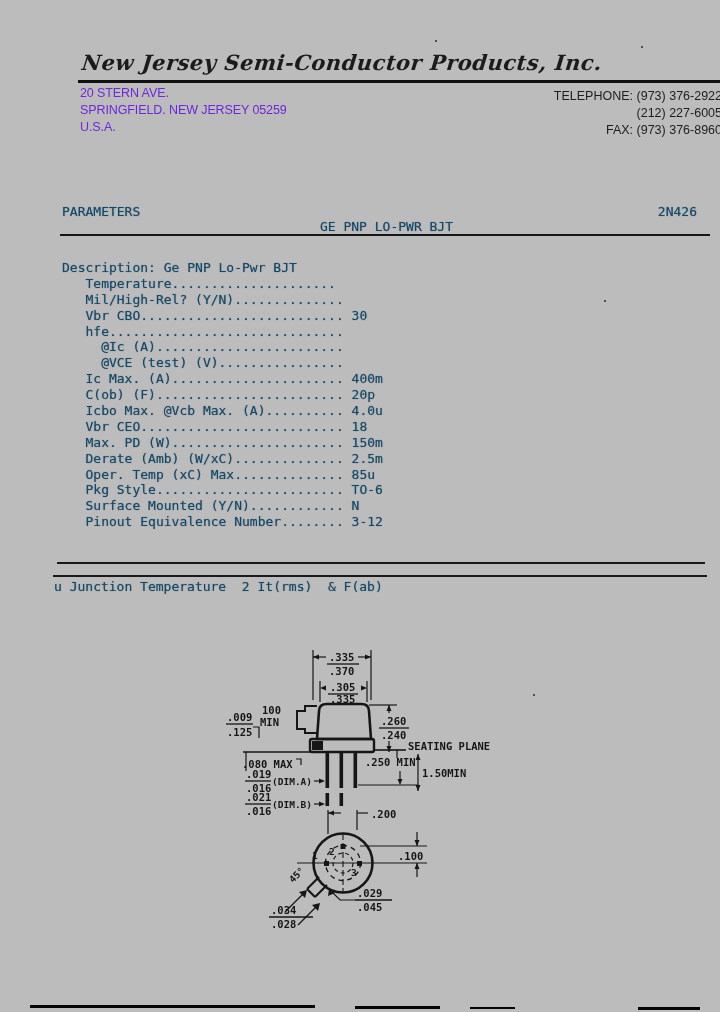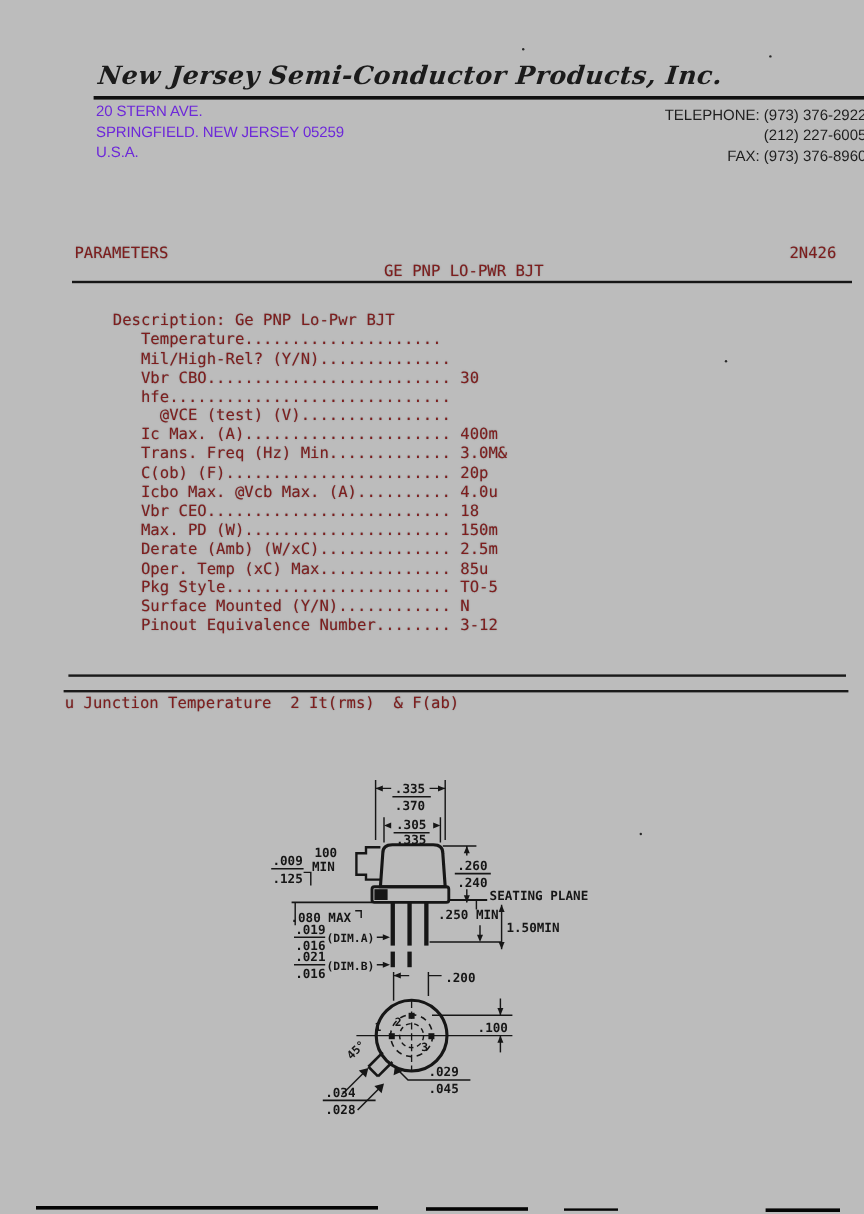--- a/index.html
+++ b/index.html
@@ -16,25 +16,25 @@
     font-family:"DejaVu Serif", serif;font-style:italic;font-weight:600;
     font-size:21px;color:#1b1b1b;letter-spacing:.5px;transform:skewX(-6deg);
     white-space:nowrap;
   }
   .rule-logo{left:78px;top:80px;width:642px;height:3px;background:#101010;}
   .addr{left:80px;top:85px;font-size:12.5px;line-height:16.8px;color:#6d28d9;letter-spacing:-.1px;}
   .addr div{white-space:pre;}
   .phones{right:-2px;top:88px;text-align:right;font-size:12.5px;line-height:16.8px;color:#1e1e1e;}
   .phones div{white-space:pre;}
   
-  .mono{font-family:"DejaVu Sans Mono", monospace;color:#7f1d1d;text-shadow:0 0 1px rgba(55,55,55,.55);}
+  .mono{font-family:"DejaVu Sans Mono", monospace;color:#0c4a6e;text-shadow:0 0 1px rgba(55,55,55,.55);}
   .titlerow{left:62px;top:204px;width:635px;display:flex;justify-content:space-between;font-size:13px;}
   .subtitle{left:62px;top:219px;width:649px;text-align:center;font-size:13px;}
   .rule-title{left:60px;top:234px;width:650px;height:2px;background:#161616;}
-  .paramlines{left:62px;top:260px;font-size:13px;line-height:15.9px;margin-left:32px;}
+  .paramlines{left:62px;top:260px;font-size:13px;line-height:15.9px;}
   .paramlines div{white-space:pre;height:15.9px;}
   .rule-a{left:57px;top:562px;width:648px;height:2px;background:#1a1a1a;}
   .rule-b{left:53px;top:575px;width:654px;height:2px;background:#1a1a1a;}
   .footnote{left:54px;top:579px;font-size:13px;white-space:pre;}
   
   svg text{font-family:"DejaVu Sans Mono", monospace;fill:#161616;}
   .dt{font-size:10.5px;font-weight:bold;}
   .dts{font-size:9.5px;font-weight:bold;}
   .ln{stroke:#161616;fill:none;}
   .ah{fill:#161616;stroke:none;}
@@ -65,30 +65,30 @@
 </div>
 <div class="abs mono subtitle">GE PNP LO-PWR BJT</div>
 <div class="abs rule-title"></div>
 
 <div class="abs mono paramlines">
   <div>Description: Ge PNP Lo-Pwr BJT</div>
   <div>   Temperature.....................</div>
   <div>   Mil/High-Rel? (Y/N)..............</div>
   <div>   Vbr CBO.......................... 30</div>
   <div>   hfe..............................</div>
+  <div>     @Ic (A)........................</div>
   <div>     @VCE (test) (V)................</div>
   <div>   Ic Max. (A)...................... 400m</div>
-  <div>   Trans. Freq (Hz) Min............. 3.0M&amp;</div>
   <div>   C(ob) (F)........................ 20p</div>
   <div>   Icbo Max. @Vcb Max. (A).......... 4.0u</div>
   <div>   Vbr CEO.......................... 18</div>
   <div>   Max. PD (W)...................... 150m</div>
   <div>   Derate (Amb) (W/xC).............. 2.5m</div>
   <div>   Oper. Temp (xC) Max.............. 85u</div>
-  <div>   Pkg Style........................ TO-5</div>
+  <div>   Pkg Style........................ TO-6</div>
   <div>   Surface Mounted (Y/N)............ N</div>
   <div>   Pinout Equivalence Number........ 3-12</div>
 </div>
 
 <div class="abs rule-a"></div>
 <div class="abs rule-b"></div>
 <div class="abs mono footnote">u Junction Temperature  2 It(rms)  &amp; F(ab)</div>
 
 <svg class="abs" style="left:225px;top:643px;" width="275" height="297" viewBox="225 643 275 297">
 

